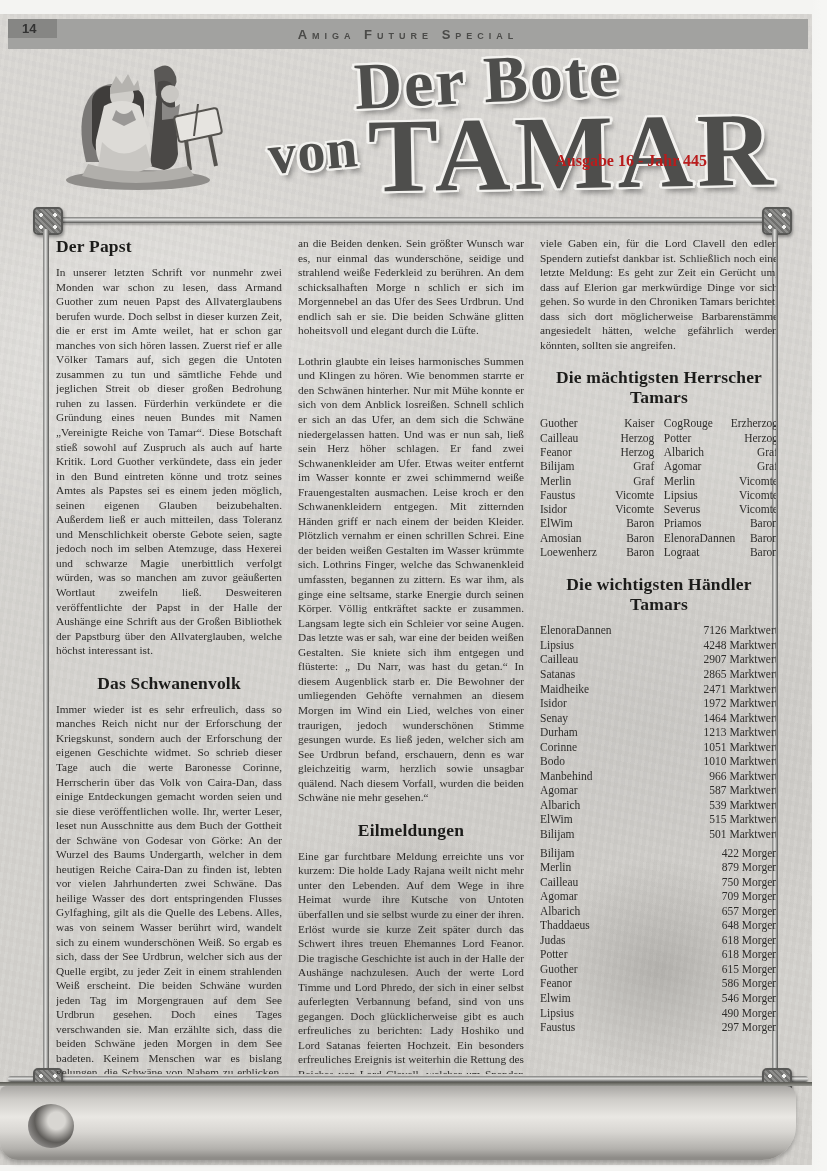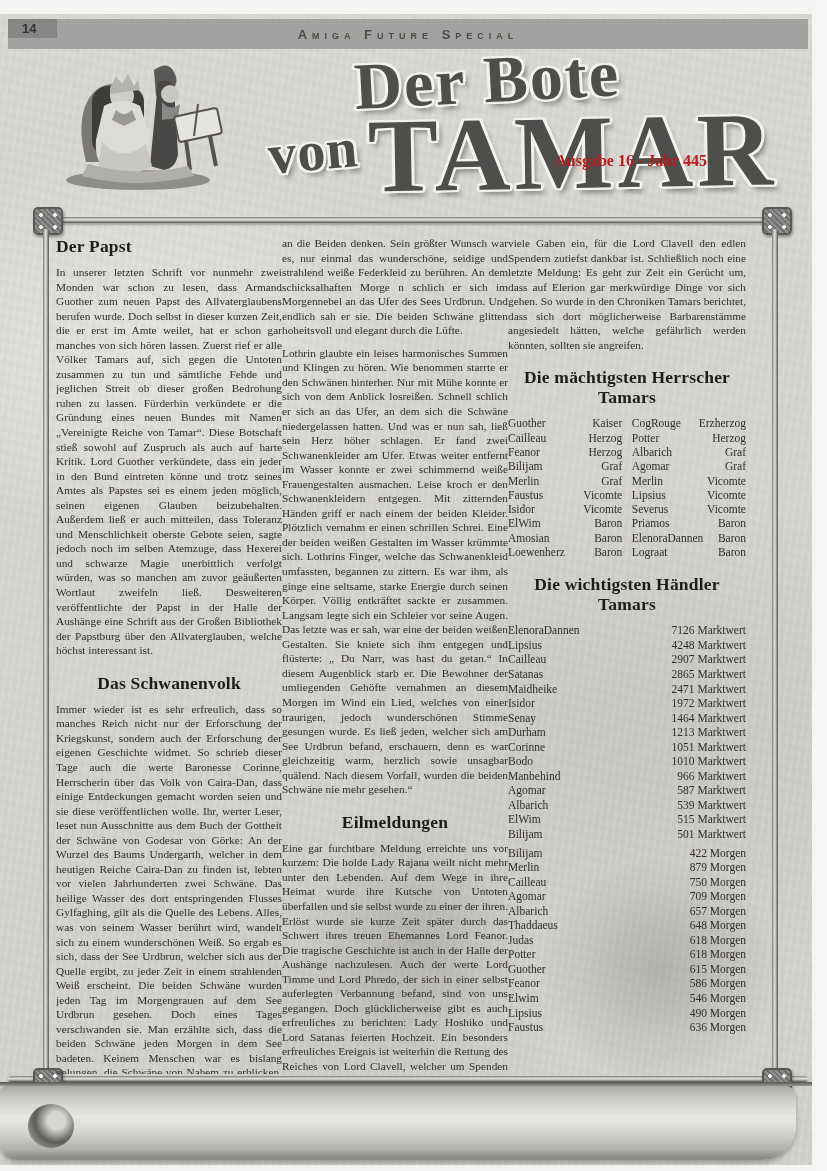--- a/index.html
+++ b/index.html
@@ -75,31 +75,31 @@
       radial-gradient(circle 2px at 6px 6px,#f2f2f0 0 2px,transparent 2px),
       radial-gradient(circle 2px at 20px 6px,#f2f2f0 0 2px,transparent 2px),
       radial-gradient(circle 2px at 6px 18px,#f2f2f0 0 2px,transparent 2px),
       radial-gradient(circle 2px at 20px 18px,#f2f2f0 0 2px,transparent 2px),
       repeating-linear-gradient(45deg,#8e8e8c 0 2px,#6f6f6d 2px 4px);
     border:2px solid #58585б;border:2px solid #585856;box-shadow:1px 2px 3px rgba(0,0,0,.35);
   }
   
   .content{
     position:absolute;left:56px;top:236px;width:720px;height:838px;
-    display:grid;grid-template-columns:226px 226px 238px;column-gap:0;
+    display:grid;grid-template-columns:226px 226px 238px;column-gap:16px;
     overflow:hidden;color:#2e2d2b;
   }
   .col{font-size:11.3px;line-height:14.55px;text-align:justify;}
   h2{
     font-size:17.5px;line-height:20px;margin:0 0 9px 0;color:#1c1c1a;
     letter-spacing:.2px;font-weight:bold;text-align:left;
   }
   h2.later{margin-top:15px;text-align:center;}
   .col p{margin:0;}
-  .col p + p{margin-top:8px;}
+  .col p + p{margin-top:16px;}
   
   .rulertable{margin:4px 0 2px 0;}
   .rrow{display:flex;font-size:11.5px;line-height:14.3px;}
   .rrow .pair{display:flex;justify-content:space-between;}
   .rrow .pL{width:48%;margin-right:4%;}
   .rrow .pR{width:48%;}
   .vtable{margin:4px 0 2px 0;}
   .vrow{display:flex;justify-content:space-between;font-size:11.5px;line-height:14.55px;}
   
   .wm{position:absolute;pointer-events:none;border-radius:50%;}
@@ -437,21 +437,21 @@
           <span>546 Morgen</span>
         </div>
 
         <div class="vrow">
           <span>Lipsius</span>
           <span>490 Morgen</span>
         </div>
 
         <div class="vrow">
           <span>Faustus</span>
-          <span>636 Morgen</span>
+          <span>297 Morgen</span>
         </div>
 
       </div>
 
   </div>
 </div>
 
 <div class="scroll-shadowline"></div>
 <div class="scroll">
   <div class="curl"></div>

